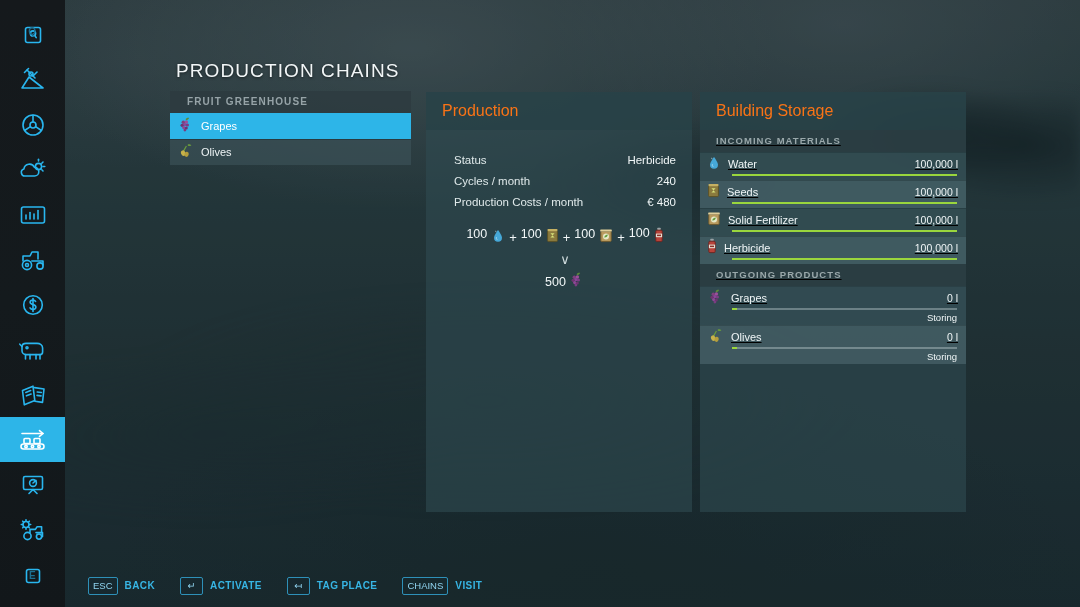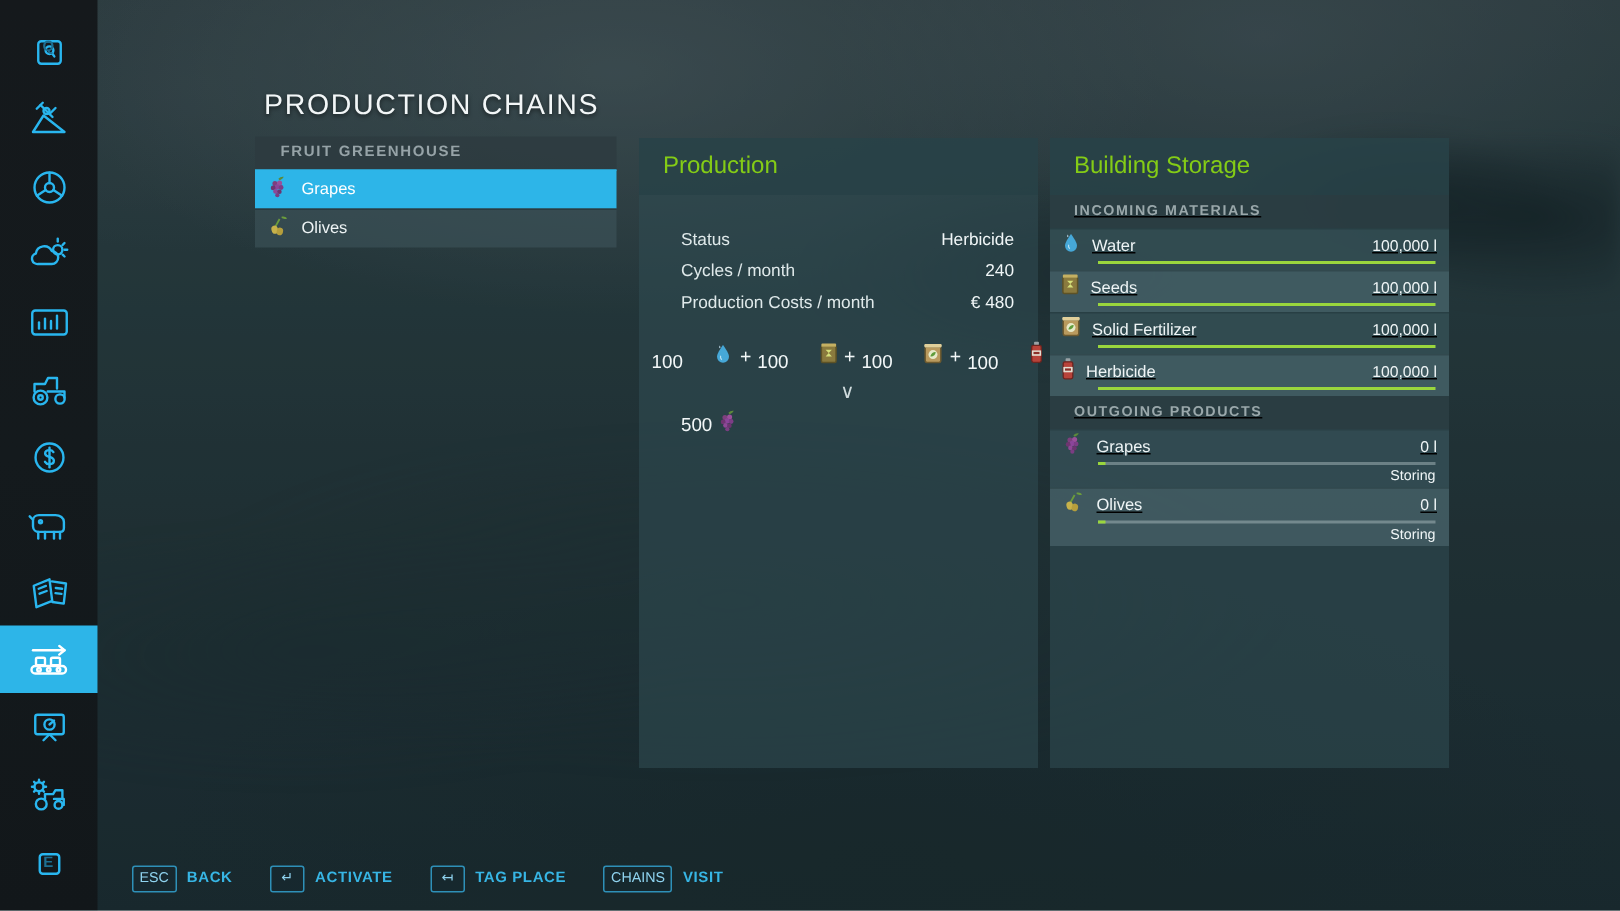--- a/index.html
+++ b/index.html
@@ -118,21 +118,21 @@
   .panel { position: absolute; z-index: 10; }
   .panel-head {
     background: rgba(40,66,72,0.88);
     height: 38px;
     display: flex;
     align-items: center;
     padding-left: 16px;
   }
   .panel-head-title {
     font: 400 16px/1 "Liberation Sans", sans-serif;
-    color: #84cc16;
+    color: #f97316;
   }
   .panel-body {
     background: rgba(46,74,80,0.62);
   }
 
   
   #production-panel { left: 426px; top: 92px; width: 266px; }
   #production-panel .panel-body { height: 382px; padding: 22px 16px 0 28px; position: relative; }
 
   .stat-row {
@@ -155,41 +155,41 @@
     font: 700 12px/1 "Liberation Sans", sans-serif;
     color: #f2f7f8;
   }
   .recipe-in {
     margin-top: 17px;
     display: flex;
     align-items: center;
     justify-content: center;
     gap: 3px;
   }
-  .recipe-term { display: flex; align-items: flex-end; gap: 20px; }
+  .recipe-term { display: flex; align-items: flex-start; gap: 4px; }
   .recipe-num {
     font: 400 12.5px/1 "Liberation Sans", sans-serif;
     color: #f2f7f8;
   }
   .recipe-plus {
     font: 400 13px/1 "Liberation Sans", sans-serif;
     color: #f2f7f8;
     margin: 0 1px;
   }
   .recipe-arrow {
     margin-top: 6px;
     text-align: center;
     font: 400 13px/1 "Liberation Sans", sans-serif;
     color: #cfdbdd;
   }
   .recipe-out {
     margin-top: 5px;
     display: flex;
     align-items: center;
-    justify-content: flex-start;
+    justify-content: center;
     gap: 2px;
   }
 
   
   #storage-panel { left: 700px; top: 92px; width: 266px; }
   #storage-panel .panel-body { height: 382px; padding: 0; text-decoration: underline; }
 
   .section-head {
     height: 22px;
     background: rgba(42,60,65,0.80);

